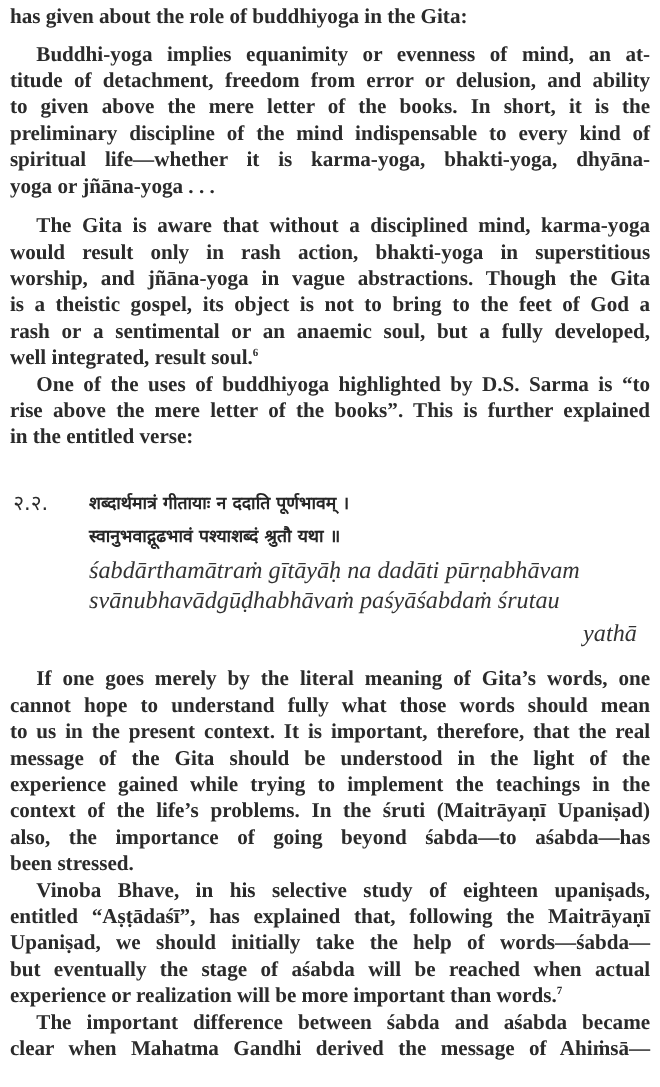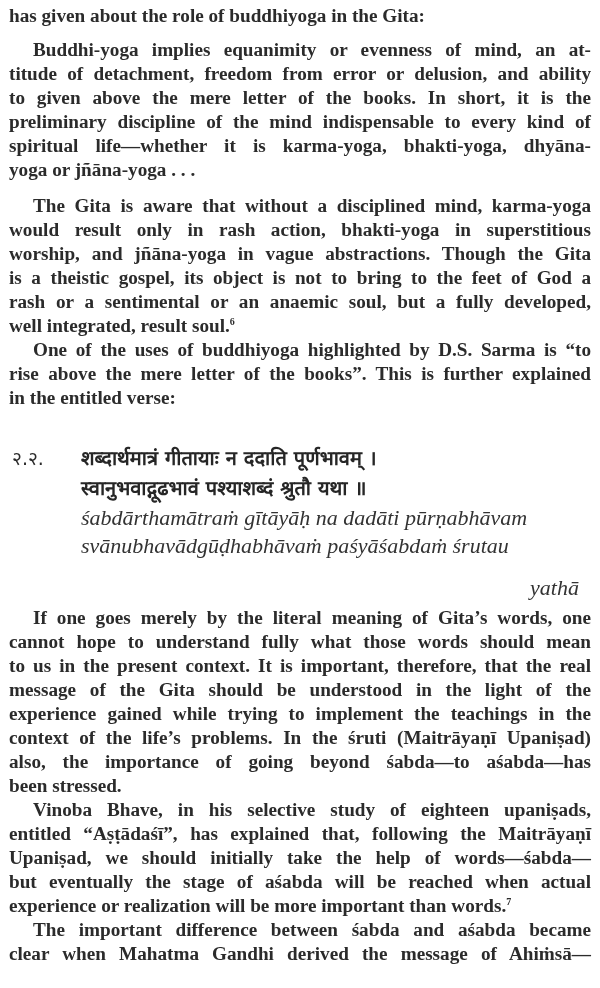--- a/index.html
+++ b/index.html
@@ -50,21 +50,21 @@
       font-family: "DejaVu Sans", sans-serif;
       font-size: 19px;
       line-height: 28px;
       white-space: nowrap;
     }
     .verse-deva {
       position: absolute;
       left: 72px;
       font-family: "DejaVu Sans", sans-serif;
       font-weight: bold;
-      font-size: 20px;
+      font-size: 16px;
       line-height: 28px;
       white-space: nowrap;
       color: #262626;
     }
     .verse-translit {
       position: absolute;
       left: 72px;
       font-family: "Liberation Serif", "DejaVu Serif", serif;
       font-style: italic;
       font-size: 22px;
@@ -105,21 +105,21 @@
     <div class="line" style="top:362px;">rise above the mere letter of the books”. This is further explained</div>
     <div class="line last" style="top:386px;">in the entitled verse:</div>
   </div>
 
   <div>
     <div class="verse-num" style="top:444px;">२.२.</div>
     <div class="verse-deva" style="top:444px;">शब्दार्थमात्रं गीतायाः न ददाति पूर्णभावम् ।</div>
     <div class="verse-deva" style="top:474px;">स्वानुभवाद्गूढभावं पश्याशब्दं श्रुतौ यथा ॥</div>
     <div class="verse-translit" style="top:506px;">śabdārthamātraṁ gītāyāḥ na dadāti pūrṇabhāvam</div>
     <div class="verse-translit" style="top:534px;">svānubhavādgūḍhabhāvaṁ paśyāśabdaṁ śrutau</div>
-    <div class="verse-translit right" style="top:564px;margin-top:12px;">yathā</div>
+    <div class="verse-translit right" style="top:564px;">yathā</div>
   </div>
 
   <div>
     <div class="line indent" style="top:606px;">If one goes merely by the literal meaning of Gita’s words, one</div>
     <div class="line" style="top:630px;">cannot hope to understand fully what those words should mean</div>
     <div class="line" style="top:654px;">to us in the present context. It is important, therefore, that the real</div>
     <div class="line" style="top:678px;">message of the Gita should be understood in the light of the</div>
     <div class="line" style="top:702px;">experience gained while trying to implement the teachings in the</div>
     <div class="line" style="top:726px;">context of the life’s problems. In the śruti (Maitrāyaṇī Upaniṣad)</div>
     <div class="line" style="top:750px;">also, the importance of going beyond śabda—to aśabda—has</div>

